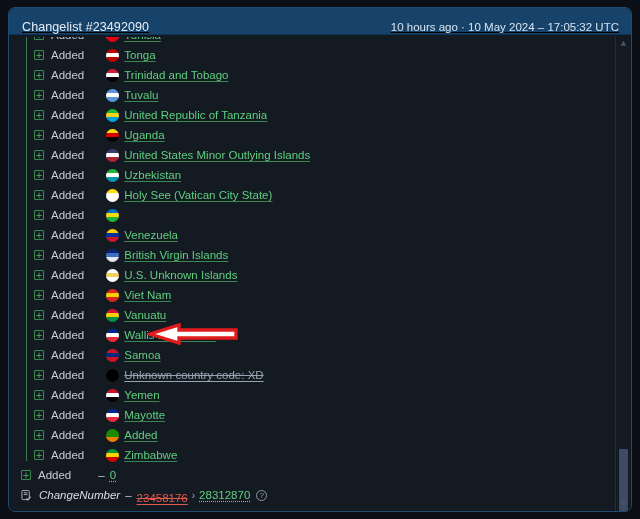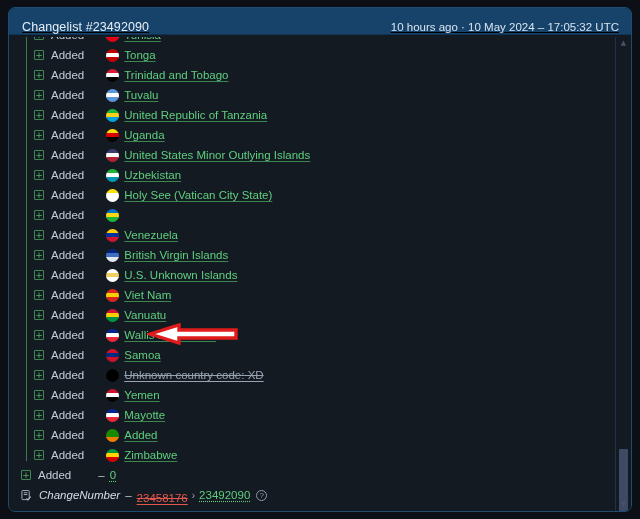--- a/index.html
+++ b/index.html
@@ -479,21 +479,21 @@
             <rect x="1" y="0.5" width="8" height="10" rx="1" fill="none" stroke="#aeb9c6" stroke-width="1"></rect>
             <line x1="3" y1="3" x2="7" y2="3" stroke="#aeb9c6" stroke-width="1"></line>
             <line x1="3" y1="5" x2="7" y2="5" stroke="#aeb9c6" stroke-width="1"></line>
             <path d="M6 9.2 L7.5 10.7 L10.5 7.3" fill="none" stroke="#aeb9c6" stroke-width="1.3"></path>
           </svg>
         </span>
         <span class="kvname">ChangeNumber</span>
         <span class="dash">–</span>
         <span class="val-old">23458176</span>
         <span class="arrowsep">›</span>
-        <span class="val-new">23492090</span>
+        <span class="val-new">28312870</span>
         <span class="q-icon">?</span>
       </div>
     </div>
 
     <svg id="arrow" viewBox="0 0 92 22">
       <path d="M3 11 L32 2 L32 7 L89 7 L89 15 L32 15 L32 20 Z" fill="#ffffff" stroke="#e01b1b" stroke-width="3.4" stroke-linejoin="miter"></path>
     </svg>
   </div>
 
   <div id="scrollbar">

